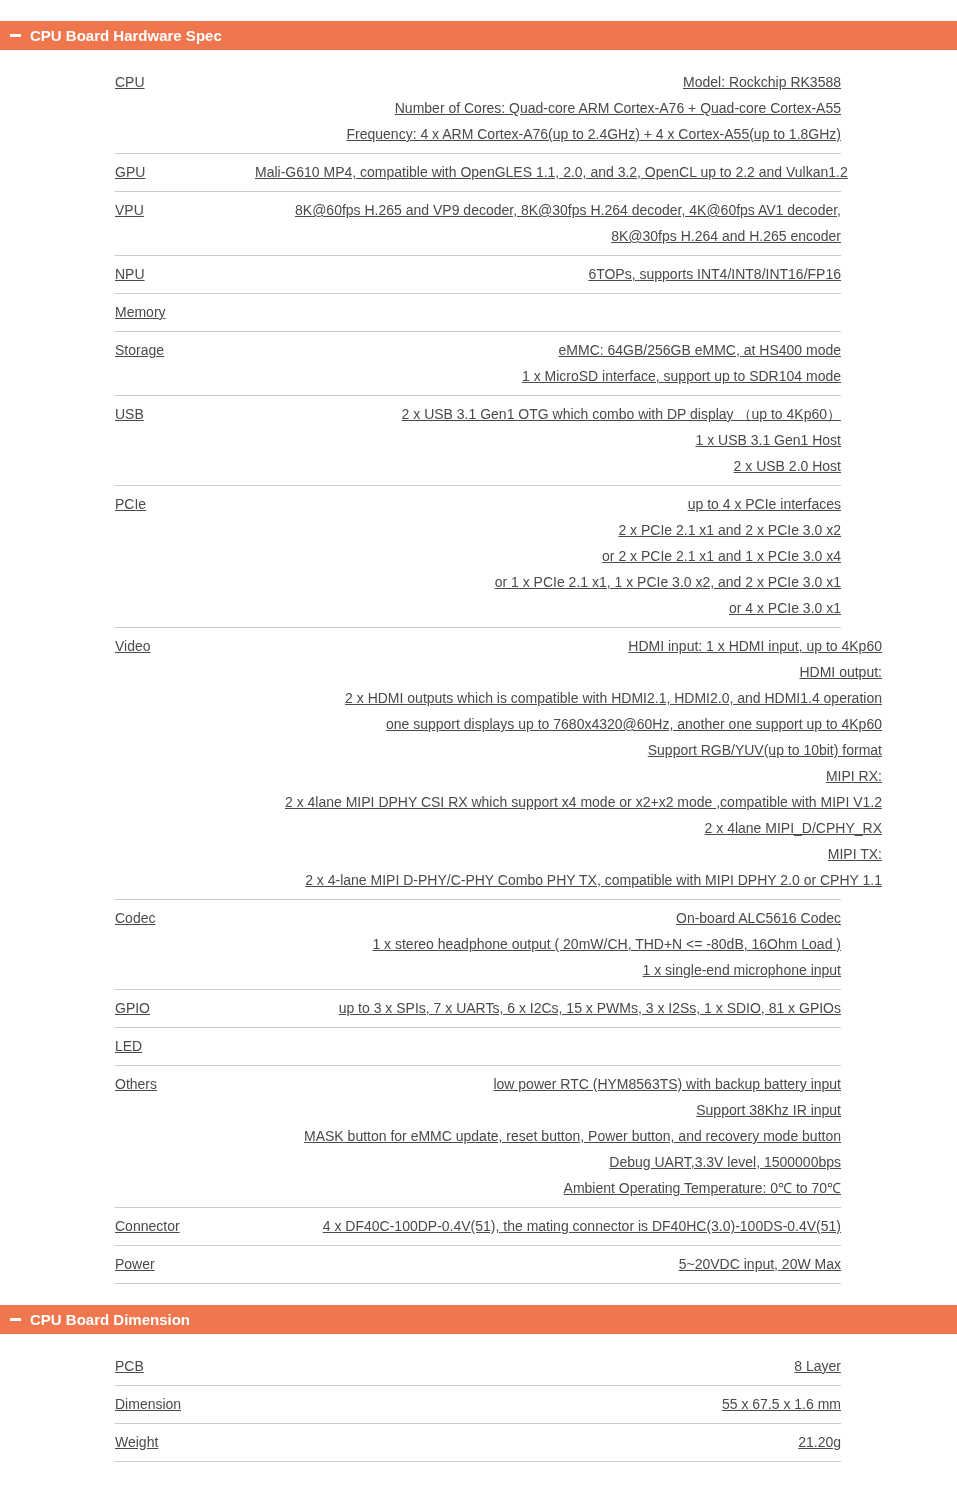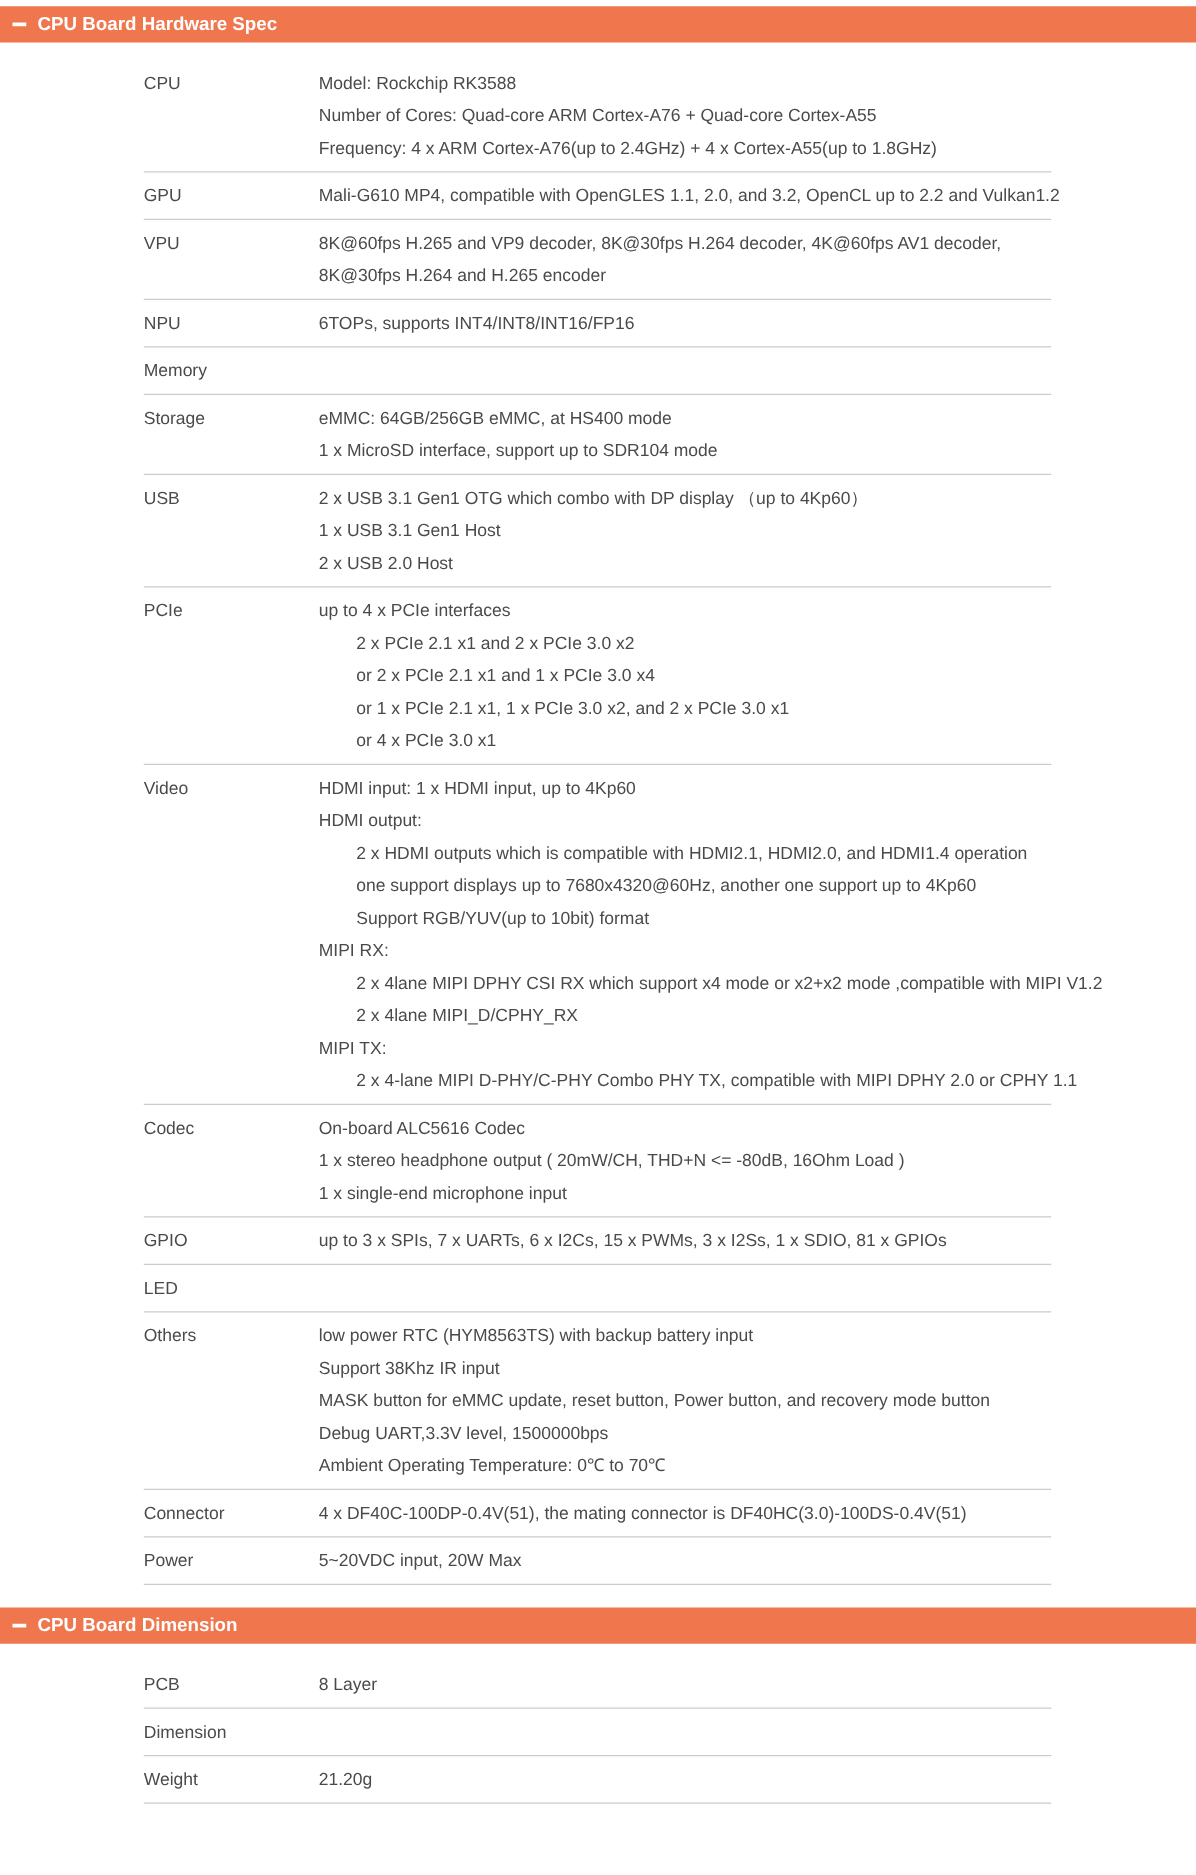--- a/index.html
+++ b/index.html
@@ -16,59 +16,61 @@
     font-family:"Liberation Sans", sans-serif;
     color:var(--text);
   }
   .spec-section{width:100%;}
   .section-header{
     background:var(--accent);
     height:29px;
     display:flex;
     align-items:center;
     padding:0 10px;
-    margin-top:5px;
+    margin-top:21px;
     cursor:pointer;
   }
   .collapse-icon{
     display:inline-block;
     width:11px;
     height:3px;
     background:var(--header-text);
     margin-right:9px;
     flex:0 0 auto;
   }
   .section-title{
     color:var(--header-text);
     font-size:15px;
     font-weight:bold;
     line-height:1;
     margin:0;
   }
   .spec-table{
     margin:14px 0 18px 115px;
     width:726px;
+    text-decoration:underline;
   }
   .spec-row{
     display:flex;
     border-bottom:1px solid var(--border);
     padding:5px 0 6px 0;
   }
   .spec-label{
     width:140px;
     flex:0 0 140px;
     font-size:14px;
     line-height:26px;
   }
   .spec-value{
     flex:1 1 auto;
     font-size:14px;
     line-height:26px;
     white-space:nowrap;
     overflow:visible;
+    text-align:right;
   }
   .spec-value .line{white-space:nowrap;}
   .spec-value .line.indent{padding-left:30px;}
 </style>
 </head>
 <body>
 
 <div id="page">
   <section class="spec-section">
     <header class="section-header">
@@ -211,20 +213,23 @@
     <div class="spec-table">
   <div class="spec-row">
     <div class="spec-label">PCB</div>
     <div class="spec-value">
             <div class="line">8 Layer</div>
           </div>
   </div>
 
   <div class="spec-row">
     <div class="spec-label">Dimension</div>
+    <div class="spec-value">
+            <div class="line">55 x 67.5 x 1.6 mm</div>
+          </div>
   </div>
 
   <div class="spec-row">
     <div class="spec-label">Weight</div>
     <div class="spec-value">
             <div class="line">21.20g</div>
           </div>
   </div>
 </div>
   </section>

